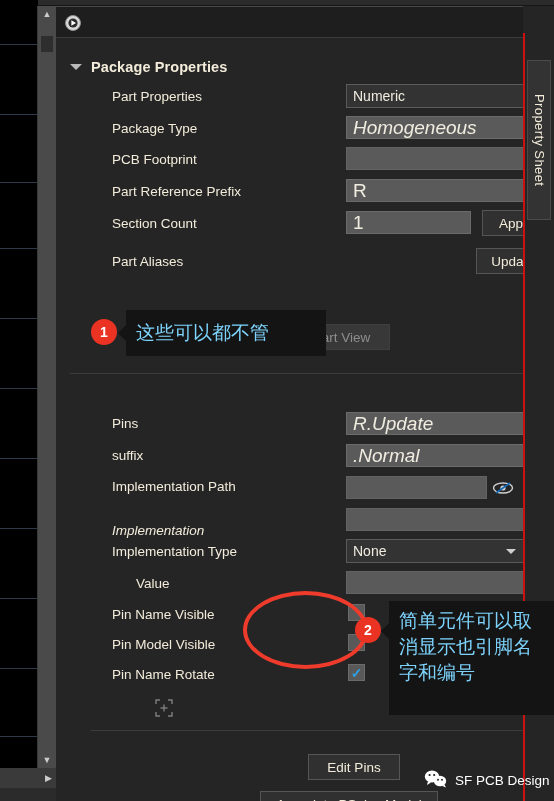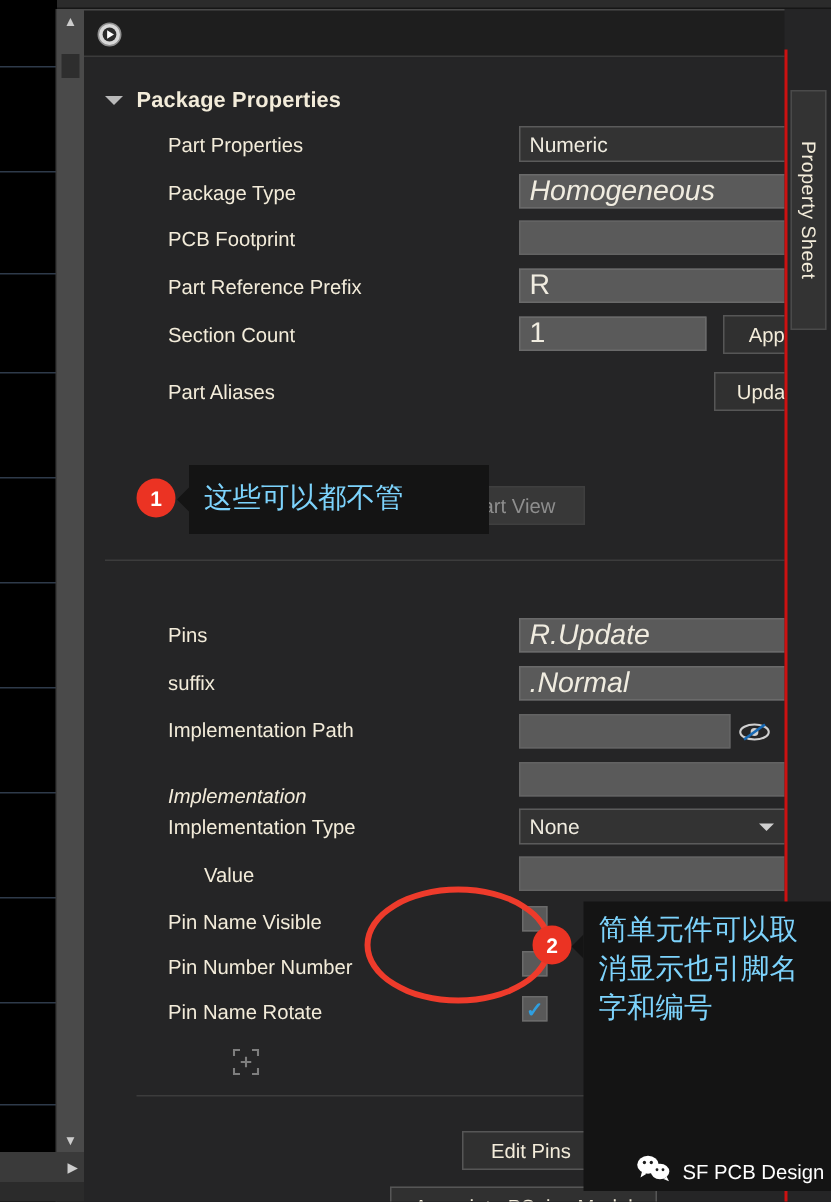--- a/index.html
+++ b/index.html
@@ -244,21 +244,21 @@
         <rect x="7" y="0.5" width="6" height="4" fill="#3a3a3a"></rect>
         <rect x="4.5" y="7" width="11" height="2.2" fill="#1769b4"></rect>
         <rect x="4.5" y="10.4" width="11" height="2.2" fill="#1769b4"></rect>
         <rect x="4.5" y="13.8" width="11" height="2.2" fill="#1769b4"></rect>
       </svg>
     </span>
 
     <div class="row-label" style="left:56px; top:568px;">Pin Name Visible</div>
     <div class="cbox" style="left:292px; top:565px;"></div>
 
-    <div class="row-label" style="left:56px; top:598px;">Pin Number Number</div>
+    <div class="row-label" style="left:56px; top:598px;">Pin Model Visible</div>
     <div class="cbox" style="left:292px; top:595px;"></div>
 
     <div class="row-label" style="left:56px; top:628px;">Pin Name Rotate</div>
     <div class="cbox" style="left:292px; top:625px;">
       <span class="tick">✓</span>
     </div>
 
     <span class="icon-btn" style="left:99px; top:660px; width:18px; height:18px;">
       <svg width="18" height="18" viewBox="0 0 18 18">
         <g stroke="#7e7e7e" stroke-width="1.4" fill="none">
@@ -287,21 +287,21 @@
 </div>
 
 <div class="badge" style="left:91px; top:319px;">1</div>
 <div class="callout" style="left:126px; top:310px; width:200px; height:46px; display:flex; align-items:center;">
   <span class="tail" style="top:15px;"></span>
   <span>这些可以都不管</span>
 </div>
 
 <div id="ellipse"></div>
 <div class="badge" style="left:355px; top:617px;">2</div>
-<div class="callout" style="left:389px; top:601px; width:165px; height:193px;">
+<div class="callout" style="left:389px; top:601px; width:165px; height:114px;">
   <span class="tail" style="top:22px;"></span>
   <span>简单元件可以取消显示也引脚名字和编号</span>
 </div>
 
 <div id="watermark">
   <span>
     <svg width="24" height="19" viewBox="0 0 24 19">
       <ellipse cx="8" cy="7.5" rx="7.2" ry="6" fill="#ffffff"></ellipse>
       <polygon points="4,12 3,16 7,13.5" fill="#ffffff"></polygon>
       <circle cx="5.6" cy="6" r="1.1" fill="#1d1d1d"></circle>

